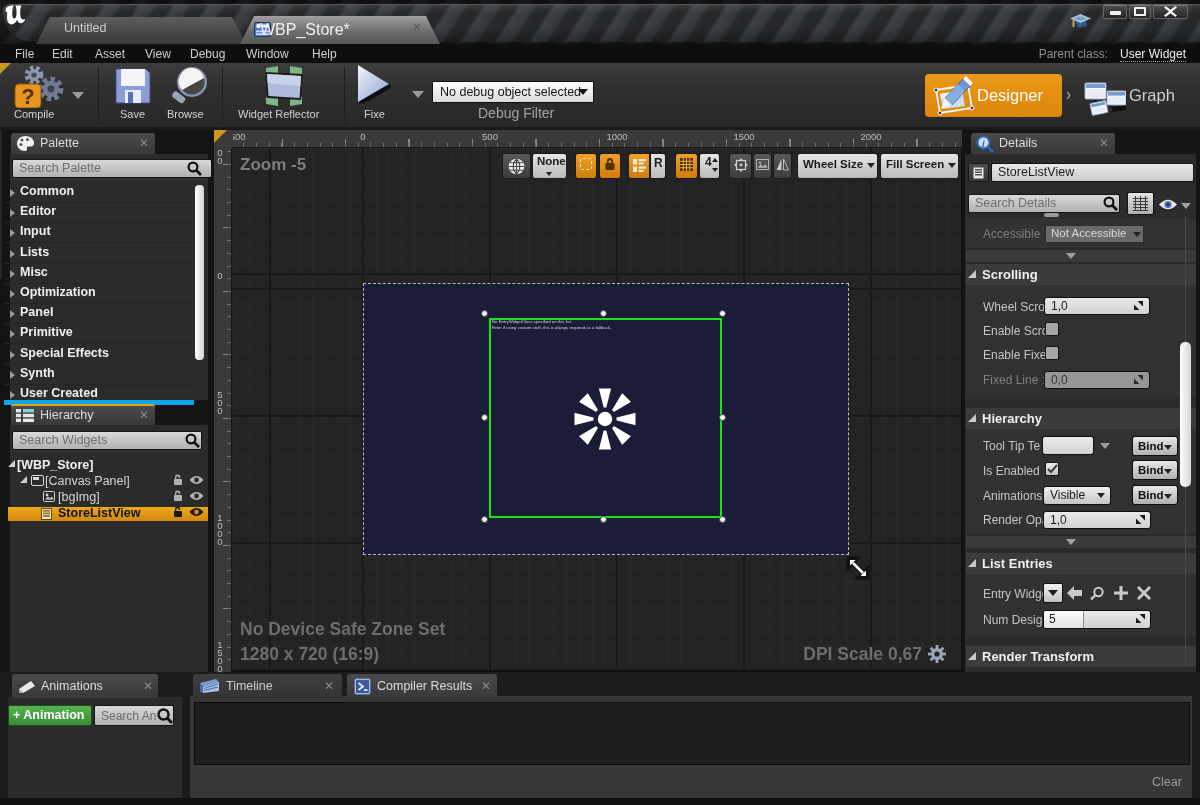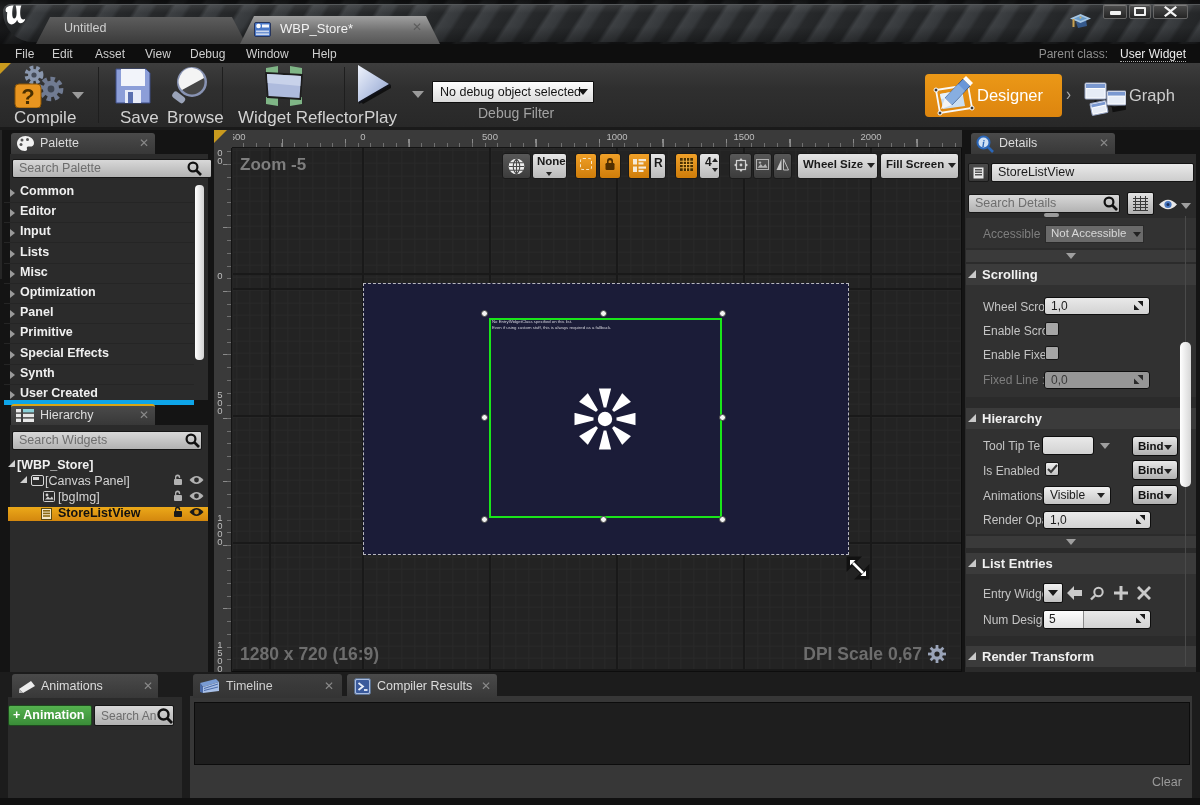--- a/index.html
+++ b/index.html
@@ -15,21 +15,21 @@
   border-radius:9px 0 0 34px; border-top:1px solid #55585a;
   background:
    linear-gradient(180deg, rgba(255,255,255,0.08) 0px, rgba(0,0,0,0) 8px, rgba(0,0,0,0) 22px, rgba(0,0,0,0.3) 37px),
    repeating-linear-gradient(123deg, #3d4043 0px, #36393c 10px, #27292b 14px, #242628 25px, #3d4043 29px); }
 #menubar { left:0; top:44px; width:1200px; height:19px; background:#0e0e0e; }
 .menuitem { position:absolute; top:47px; color:#cfcfcf; font-size:12px; }
 #toolbar { left:0; top:63px; width:1200px; height:64px;
   background:linear-gradient(180deg,#3d3d3d 0%,#2f2f2f 40%,#282828 100%); }
 #toolbarbottom { left:0; top:127px; width:1200px; height:3px; background:#1a1a1a; }
 .tbsep { position:absolute; top:4px; width:1px; height:56px; background:#1e1e1e; }
-.tblabel { position:absolute; color:#d2d2d2; font-size:17px; }
+.tblabel { position:absolute; color:#d2d2d2; font-size:11px; }
 .panel { position:absolute; background:#2b2b2b; }
 .ptab { position:absolute; height:21px; background:linear-gradient(180deg,#4a4a4a,#383838); border-radius:3px 3px 0 0; }
 .ptabtxt { position:absolute; color:#dcdcdc; font-size:12.5px; top:3px; }
 .ptabx { position:absolute; color:#8a8a8a; font-size:12px; top:3px; }
 .searchbox { position:absolute; background:linear-gradient(180deg,#d8d8d8,#b2b2b2); border:1px solid #161616; border-radius:2px; }
 .sphold { color:#6e6e6e; font-size:12.5px; position:absolute; left:6px; top:1px; }
 .palrow { position:absolute; left:10px; width:186px; height:20px; color:#efefef; font-weight:bold; font-size:12.5px; }
 .exp { position:absolute; left:6px; top:6px; width:0; height:0; border-left:5px solid #9a9a9a; border-top:4px solid transparent; border-bottom:4px solid transparent; }
 .sechead { position:absolute; left:966px; width:230px; height:21px; background:#3b3b3b; }
 .ctri { position:absolute; width:0; height:0; border-right:8px solid #c9c9c9; border-top:8px solid transparent; }
@@ -63,21 +63,21 @@
 <div class="abs" style="left:36px;top:17px;width:210px;height:27px;background:linear-gradient(180deg,#5d5d5d,#3a3a3a);clip-path:polygon(14px 0,196px 0,210px 27px,0 27px);border-radius:4px 4px 0 0"></div>
 <div class="abs" style="left:64px;top:21px;color:#cfcfcf;font-size:12.5px">Untitled</div>
 <div class="abs" style="left:240px;top:16px;width:200px;height:28px;background:linear-gradient(180deg,#a0a0a0,#6e6e6e 55%,#565656);clip-path:polygon(14px 0,186px 0,200px 28px,0 28px);border-radius:4px 4px 0 0"></div>
 <svg class="abs" style="left:254px;top:22px" width="17" height="15" viewBox="0 0 17 15">
   <rect x="0.5" y="0.5" width="16" height="14" rx="1.5" fill="#4a78c8" stroke="#27355c"></rect>
   <circle cx="4.5" cy="4" r="2.3" fill="#fff"></circle>
   <rect x="8" y="2.5" width="7" height="3" fill="#fff" opacity="0.95"></rect>
   <rect x="2" y="8.5" width="13" height="1.8" fill="#c9d6ee"></rect>
   <rect x="2" y="11.3" width="13" height="1.8" fill="#c9d6ee"></rect>
 </svg>
-<div class="abs" style="left:280px;top:21px;color:#f2f2f2;font-size:13px">WBP_Store*</div>
+<div class="abs" style="left:260px;top:21px;color:#f2f2f2;font-size:16px">WBP_Store*</div>
 <div class="abs" style="left:412px;top:20px;color:#5c5c5c;font-size:12px">✕</div>
 
 <div class="abs" style="left:1103px;top:4px;width:24px;height:15px;background:linear-gradient(180deg,#4e4e4e,#242424);border-radius:2px;border:1px solid #666;box-shadow:inset 0 1px rgba(255,255,255,0.25)"></div>
 <div class="abs" style="left:1110px;top:11px;width:11px;height:3.5px;background:#f2f2f2;border-radius:1px"></div>
 <div class="abs" style="left:1129px;top:4px;width:22px;height:15px;background:linear-gradient(180deg,#4e4e4e,#242424);border-radius:2px;border:1px solid #666;box-shadow:inset 0 1px rgba(255,255,255,0.25)"></div>
 <div class="abs" style="left:1134px;top:7px;width:12px;height:9px;border:2px solid #f2f2f2;border-radius:1px"></div>
 <div class="abs" style="left:1153px;top:4px;width:35px;height:15px;background:linear-gradient(180deg,#4e4e4e,#242424);border-radius:2px;border:1px solid #666;box-shadow:inset 0 1px rgba(255,255,255,0.25)"></div>
 <svg class="abs" style="left:1164px;top:6px" width="13" height="11" viewBox="0 0 13 11">
       <path d="M1.5 0 L6.5 3.8 L11.5 0 L13 1.4 L8 5.5 L13 9.6 L11.5 11 L6.5 7.2 L1.5 11 L0 9.6 L5 5.5 L0 1.4 Z" fill="#f4f4f4"></path>
     </svg>
@@ -153,21 +153,21 @@
   <path d="M2 2 L34 21 L2 40 Z" fill="#10121a"></path>
   <path d="M1 1 L32 20 L1 38 Z" fill="url(#pg)"></path>
   <defs>
         <linearGradient id="pg" x1="0" y1="0" x2="1" y2="1">
     <stop offset="0" stop-color="#f0f4fc"></stop>
           <stop offset="0.55" stop-color="#b9c6e4"></stop>
           <stop offset="1" stop-color="#8fa0c8"></stop>
   </linearGradient>
       </defs>
 </svg>
-<div class="tblabel" style="left:364px;top:108px">Play</div>
+<div class="tblabel" style="left:364px;top:108px">Fixe</div>
 <div class="abs" style="left:412px;top:91px;width:0;height:0;border-left:6px solid transparent;border-right:6px solid transparent;border-top:7px solid #9a9a9a"></div>
 
 <div class="abs" style="left:432px;top:81px;width:162px;height:22px;background:linear-gradient(180deg,#fdfdfd,#dcdcdc);border:1px solid #0f0f0f;border-radius:1px"></div>
 <div class="abs" style="left:440px;top:85px;color:#141414;font-size:12.5px">No debug object selected</div>
 <div class="abs" style="left:578px;top:89px;width:0;height:0;border-left:5px solid transparent;border-right:5px solid transparent;border-top:6px solid #141414"></div>
 <div class="abs" style="left:478px;top:105px;color:#a3a3a3;font-size:14px">Debug Filter</div>
 
 <div class="abs" style="left:925px;top:74px;width:137px;height:43px;background:linear-gradient(180deg,#eb9817,#dd850e);border-radius:4px"></div>
 <svg class="abs" style="left:930px;top:76px" width="50" height="40" viewBox="0 0 50 40">
   <path d="M6 14 L38 9 L42 32 L10 37 Z" fill="none" stroke="#f8f8f8" stroke-width="1.8"></path>
@@ -445,20 +445,21 @@
       <path d="M40.9 26.1 L52.0 7.5 L62.5 18.0 L43.9 29.1 Z" fill="#fff" stroke="#1b1c38" stroke-width="2"></path>
       <path d="M45.5 32.9 L66.5 27.6 L66.5 42.4 L45.5 37.1 Z" fill="#fff" stroke="#1b1c38" stroke-width="2"></path>
       <path d="M43.9 40.9 L62.5 52.0 L52.0 62.5 L40.9 43.9 Z" fill="#fff" stroke="#1b1c38" stroke-width="2"></path>
       <path d="M37.1 45.5 L42.4 66.5 L27.6 66.5 L32.9 45.5 Z" fill="#fff" stroke="#1b1c38" stroke-width="2"></path>
       <path d="M29.1 43.9 L18.0 62.5 L7.5 52.0 L26.1 40.9 Z" fill="#fff" stroke="#1b1c38" stroke-width="2"></path>
       <path d="M24.5 37.1 L3.5 42.4 L3.5 27.6 L24.5 32.9 Z" fill="#fff" stroke="#1b1c38" stroke-width="2"></path>
       <path d="M26.1 29.1 L7.5 18.0 L18.0 7.5 L29.1 26.1 Z" fill="#fff" stroke="#1b1c38" stroke-width="2"></path>
       <circle cx="35" cy="35" r="10" fill="#1b1c38"></circle>
       <circle cx="35" cy="35" r="7.2" fill="#fff"></circle>
     </svg>
+<div class="abs" style="left:240px;top:619px;color:#6d6d6d;font-weight:bold;font-size:17.5px">No Device Safe Zone Set</div>
 <div class="abs" style="left:240px;top:644px;color:#6d6d6d;font-weight:bold;font-size:17.5px">1280 x 720 (16:9)</div>
 <div class="abs" style="left:780px;top:644px;width:142px;text-align:right;color:#6d6d6d;font-weight:bold;font-size:17.5px;white-space:nowrap">DPI Scale 0,67</div>
 <svg class="abs" style="left:928px;top:645px" width="18" height="18" viewBox="0 0 18 18">
  <g fill="#9aa4b8">
         <circle cx="9" cy="9" r="6"></circle>
  <rect x="7.6" y="0" width="2.8" height="18"></rect>
         <rect x="0" y="7.6" width="18" height="2.8"></rect>
  <rect x="7.6" y="0" width="2.8" height="18" transform="rotate(45 9 9)"></rect>
         <rect x="7.6" y="0" width="2.8" height="18" transform="rotate(-45 9 9)"></rect>
       </g>

